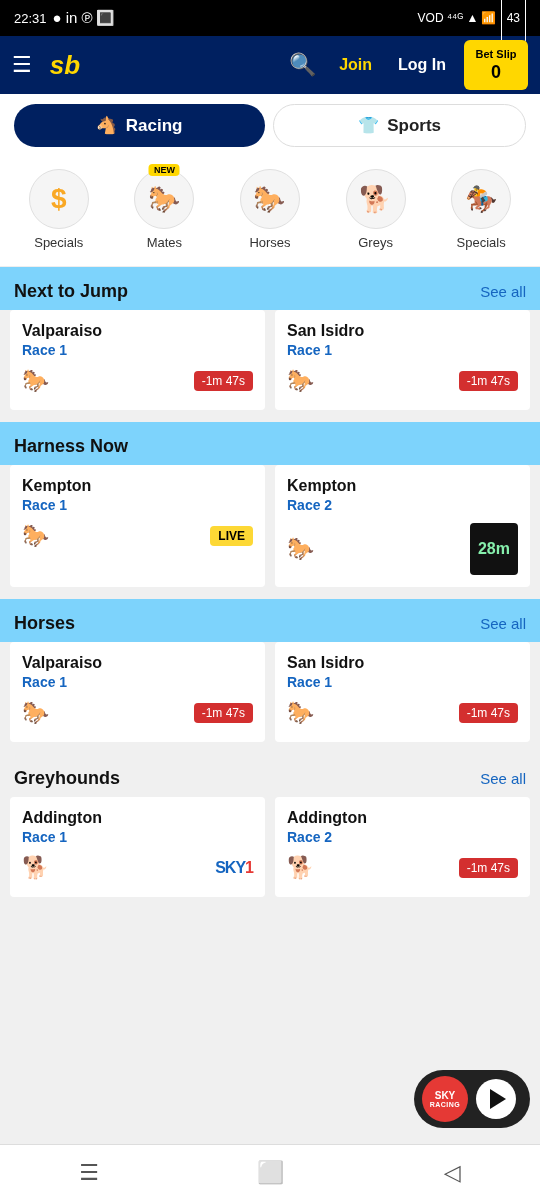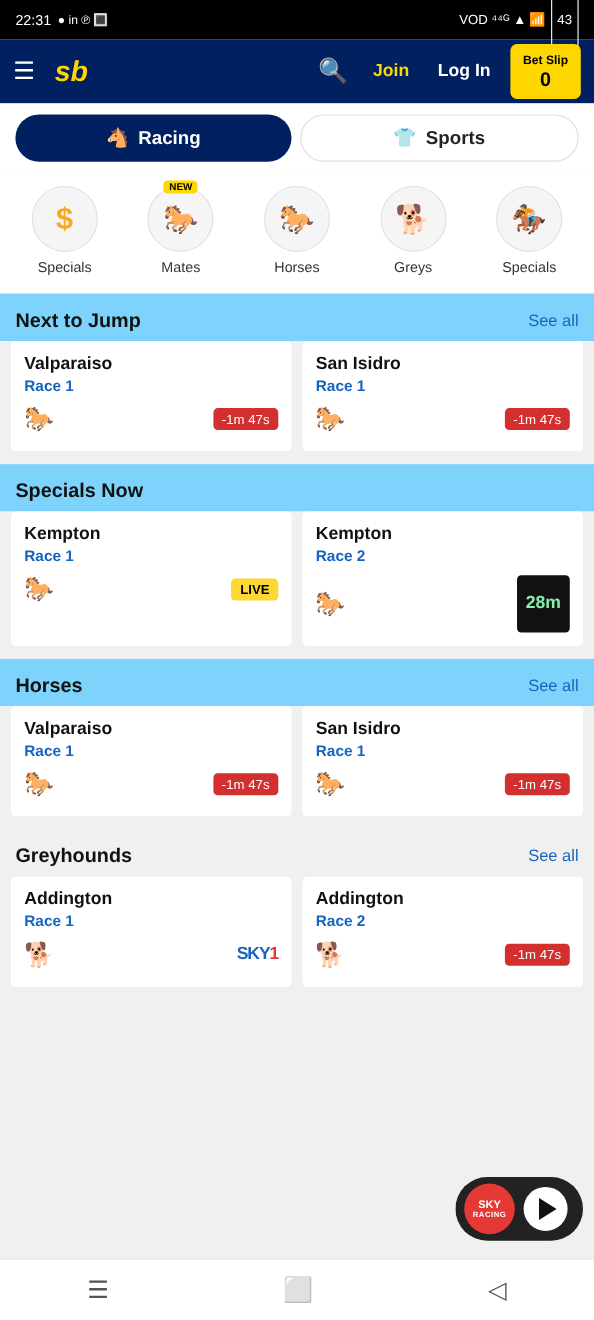--- a/index.html
+++ b/index.html
@@ -340,21 +340,21 @@
     }
 
     .menu-icon { font-size: 22px; color: #fff; cursor: pointer; }
   </style>
 </head>
 <body>
 
 <div class="status-bar">
   <div class="status-left">
     <span>22:31</span>
-    <span style="font-size:11px;">● in ℗ 🔳</span>
+    <span style="font-size:15px;">● in ℗ 🔳</span>
   </div>
   <div class="status-right">
     <span>VOD ⁴⁴ᴳ ▲ 📶</span>
     <span style="border:1.5px solid #fff; border-radius:3px; padding:17px 5px; font-size:12px;">43</span>
   </div>
 </div>
 
 <div class="header">
   <span class="menu-icon">☰</span>
   <span class="header-logo"><span>sb</span></span>
@@ -430,21 +430,21 @@
     <div class="race-venue">San Isidro</div>
     <div class="race-name">Race 1</div>
     <div class="race-footer">
       <span class="race-icon">🐎</span>
       <span class="badge-timer">-1m 47s</span>
     </div>
   </div>
 </div>
 
 <div class="section-header">
-  <span class="section-title">Specials Now</span>
+  <span class="section-title">Harness Now</span>
 </div>
 <div class="cards-grid">
   <div class="race-card">
     <div class="race-venue">Kempton</div>
     <div class="race-name">Race 1</div>
     <div class="race-footer">
       <span class="race-icon">🐎</span>
       <span class="badge-live">LIVE</span>
     </div>
   </div>

